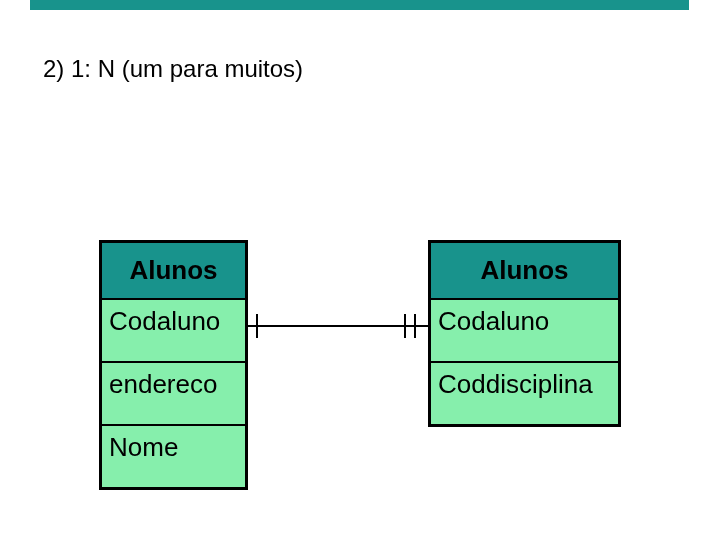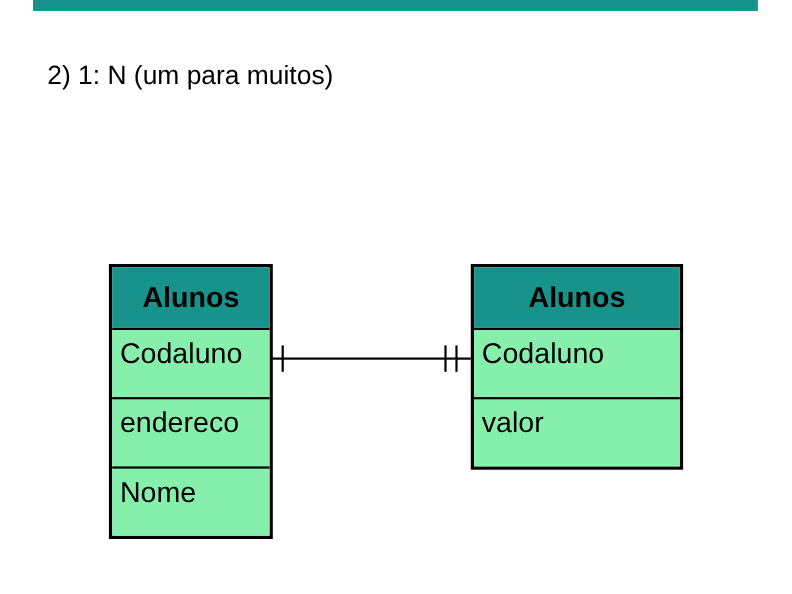--- a/index.html
+++ b/index.html
@@ -94,21 +94,21 @@
   <div class="etable alunos">
     <div class="ehead">Alunos</div>
     <div class="erow">Codaluno</div>
     <div class="erow">endereco</div>
     <div class="erow">Nome</div>
   </div>
 
   <div class="etable notas">
     <div class="ehead">Alunos</div>
     <div class="erow">Codaluno</div>
-    <div class="erow">valor</div>
+    <div class="erow">Coddisciplina</div>
   </div>
 
   <div class="rel-line"></div>
   <div class="tick t-left"></div>
   <div class="tick t-right-1"></div>
   <div class="tick t-right-2"></div>
 
 </div>
 
 </body></html>

